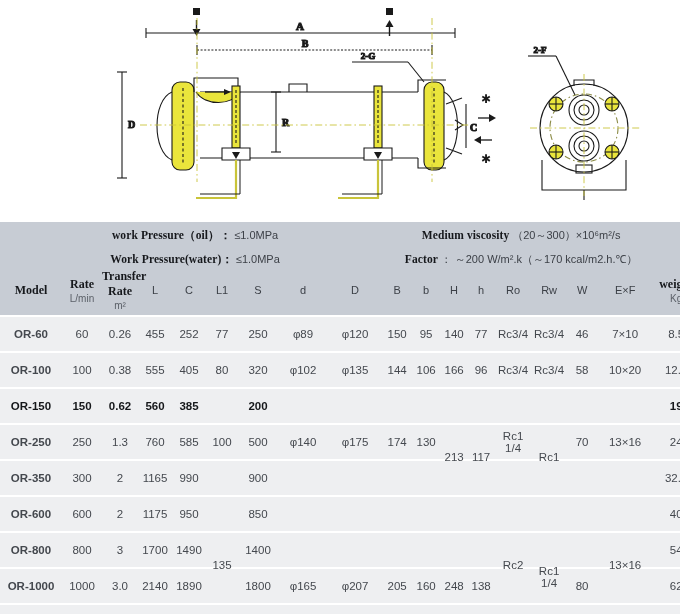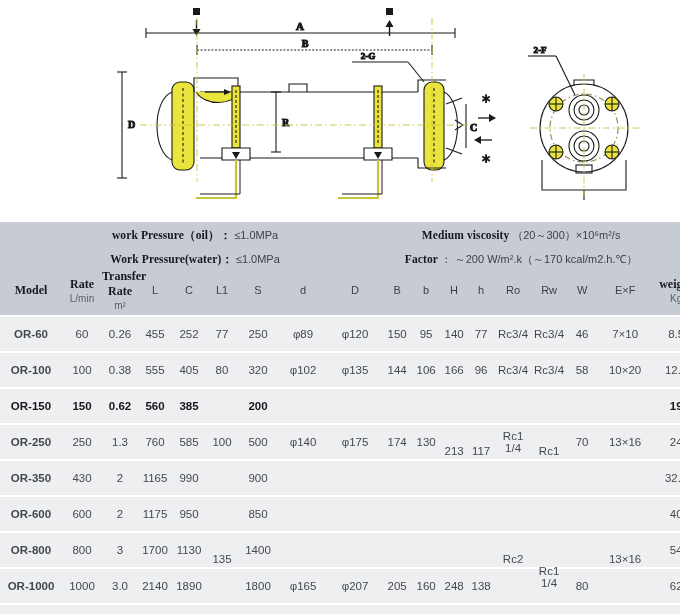--- a/index.html
+++ b/index.html
@@ -102,21 +102,21 @@
     color:#44484e;
     height:34px;
     font-family:"Liberation Sans", sans-serif;
   }
   tr.datarow.highlight td{
     font-weight:bold;
     color:#15171a;
   }
   td.model-cell{font-size:11.5px;font-weight:bold;}
   
-  .nudge-down{position:relative;top:9px;display:inline-block;}
+  .nudge-down{position:relative;top:15px;display:inline-block;}
   .nudge-up{position:relative;top:-9px;display:inline-block;}
   .stack{line-height:1.05;display:inline-block;}
   .stack span{display:block;}
 </style>
 </head>
 <body>
 
 <div id="drawing-panel">
   <svg id="drawing-svg" width="680" height="218" viewBox="0 0 680 218">
 
@@ -450,21 +450,21 @@
           <td><span class="nudge-down">213</span></td>
           <td><span class="nudge-down">117</span></td>
           <td><span class="stack"><span>Rc1</span><span>1/4</span></span></td>
           <td><span class="nudge-down">Rc1</span></td>
           <td>70</td>
           <td>13×16</td>
           <td>24</td>
         </tr>
         <tr class="datarow">
           <td class="model-cell">OR-350</td>
-          <td>430</td>
+          <td>300</td>
           <td>2</td>
           <td>1165</td>
           <td>990</td>
           <td></td>
           <td>900</td>
           <td></td>
           <td></td>
           <td></td>
           <td></td>
           <td></td>
@@ -493,21 +493,21 @@
           <td></td>
           <td></td>
           <td></td>
           <td>40</td>
         </tr>
         <tr class="datarow">
           <td class="model-cell">OR-800</td>
           <td>800</td>
           <td>3</td>
           <td>1700</td>
-          <td>1130</td>
+          <td>1490</td>
           <td><span class="nudge-down">135</span></td>
           <td>1400</td>
           <td></td>
           <td></td>
           <td></td>
           <td></td>
           <td></td>
           <td></td>
           <td><span class="nudge-down">Rc2</span></td>
           <td></td>

